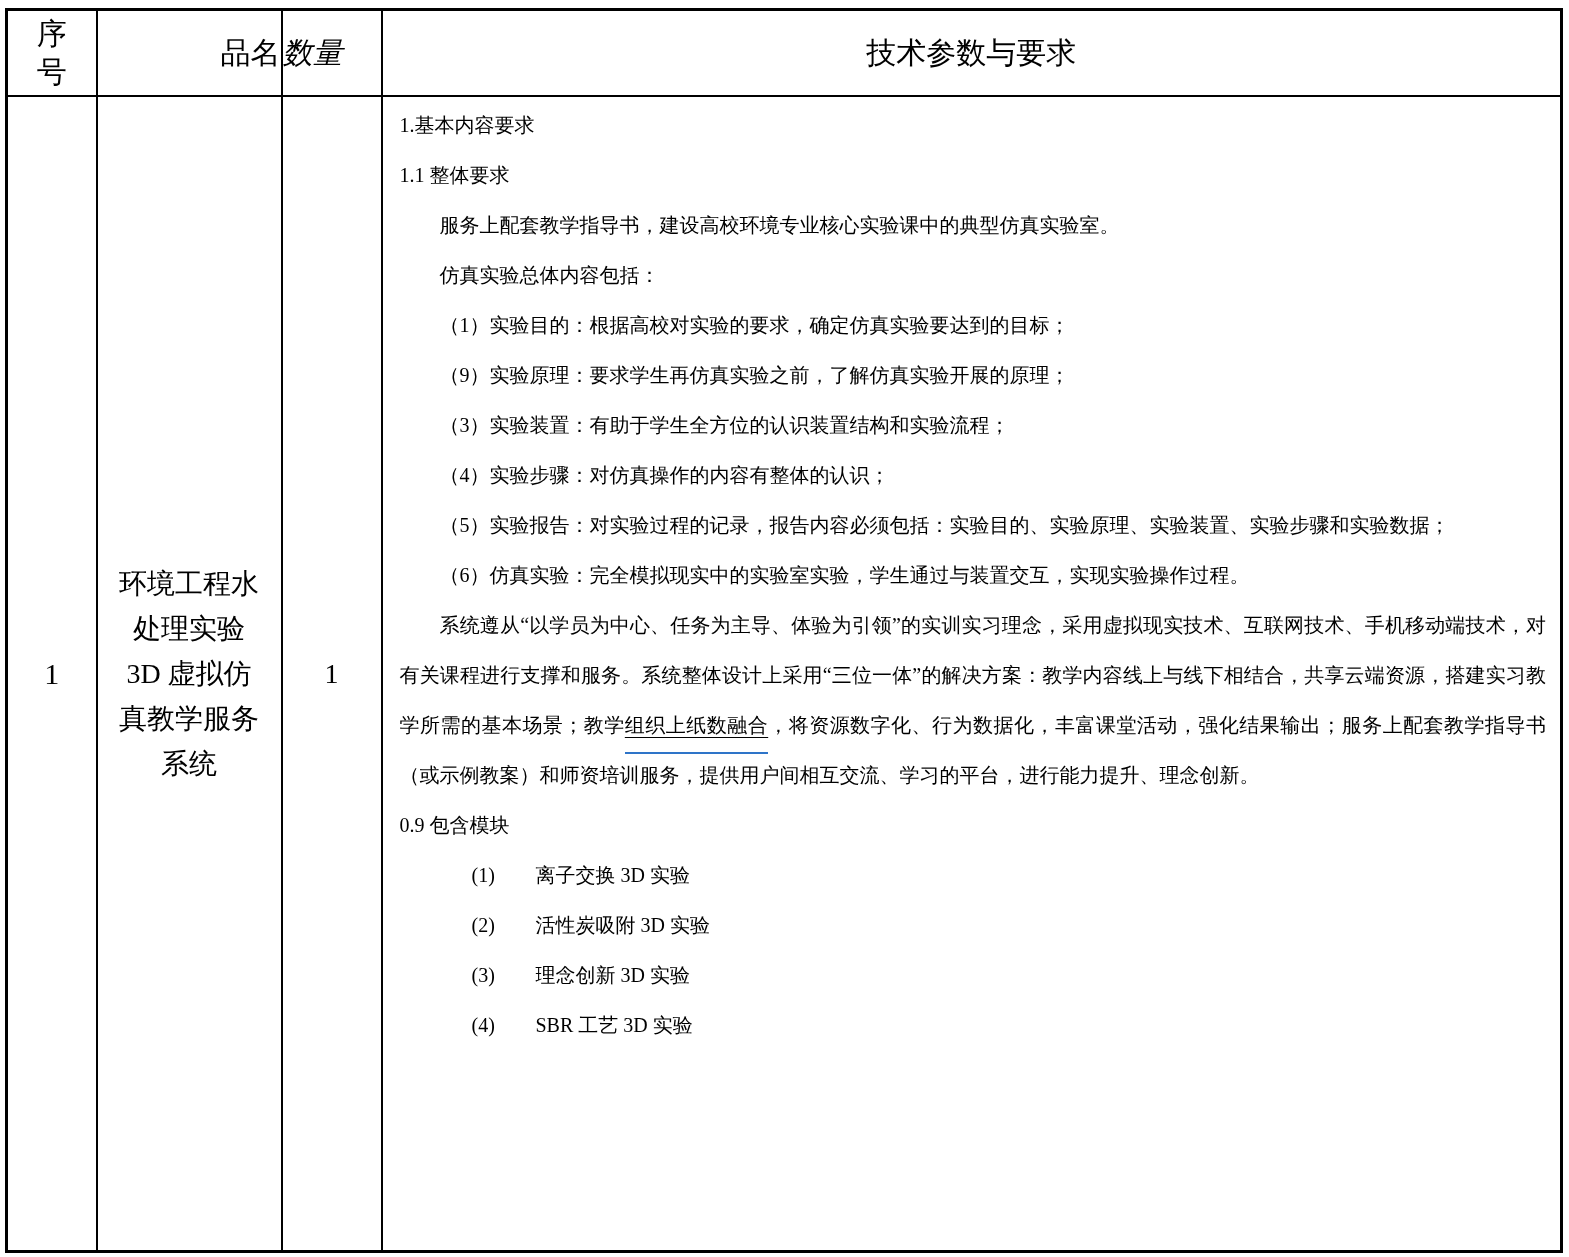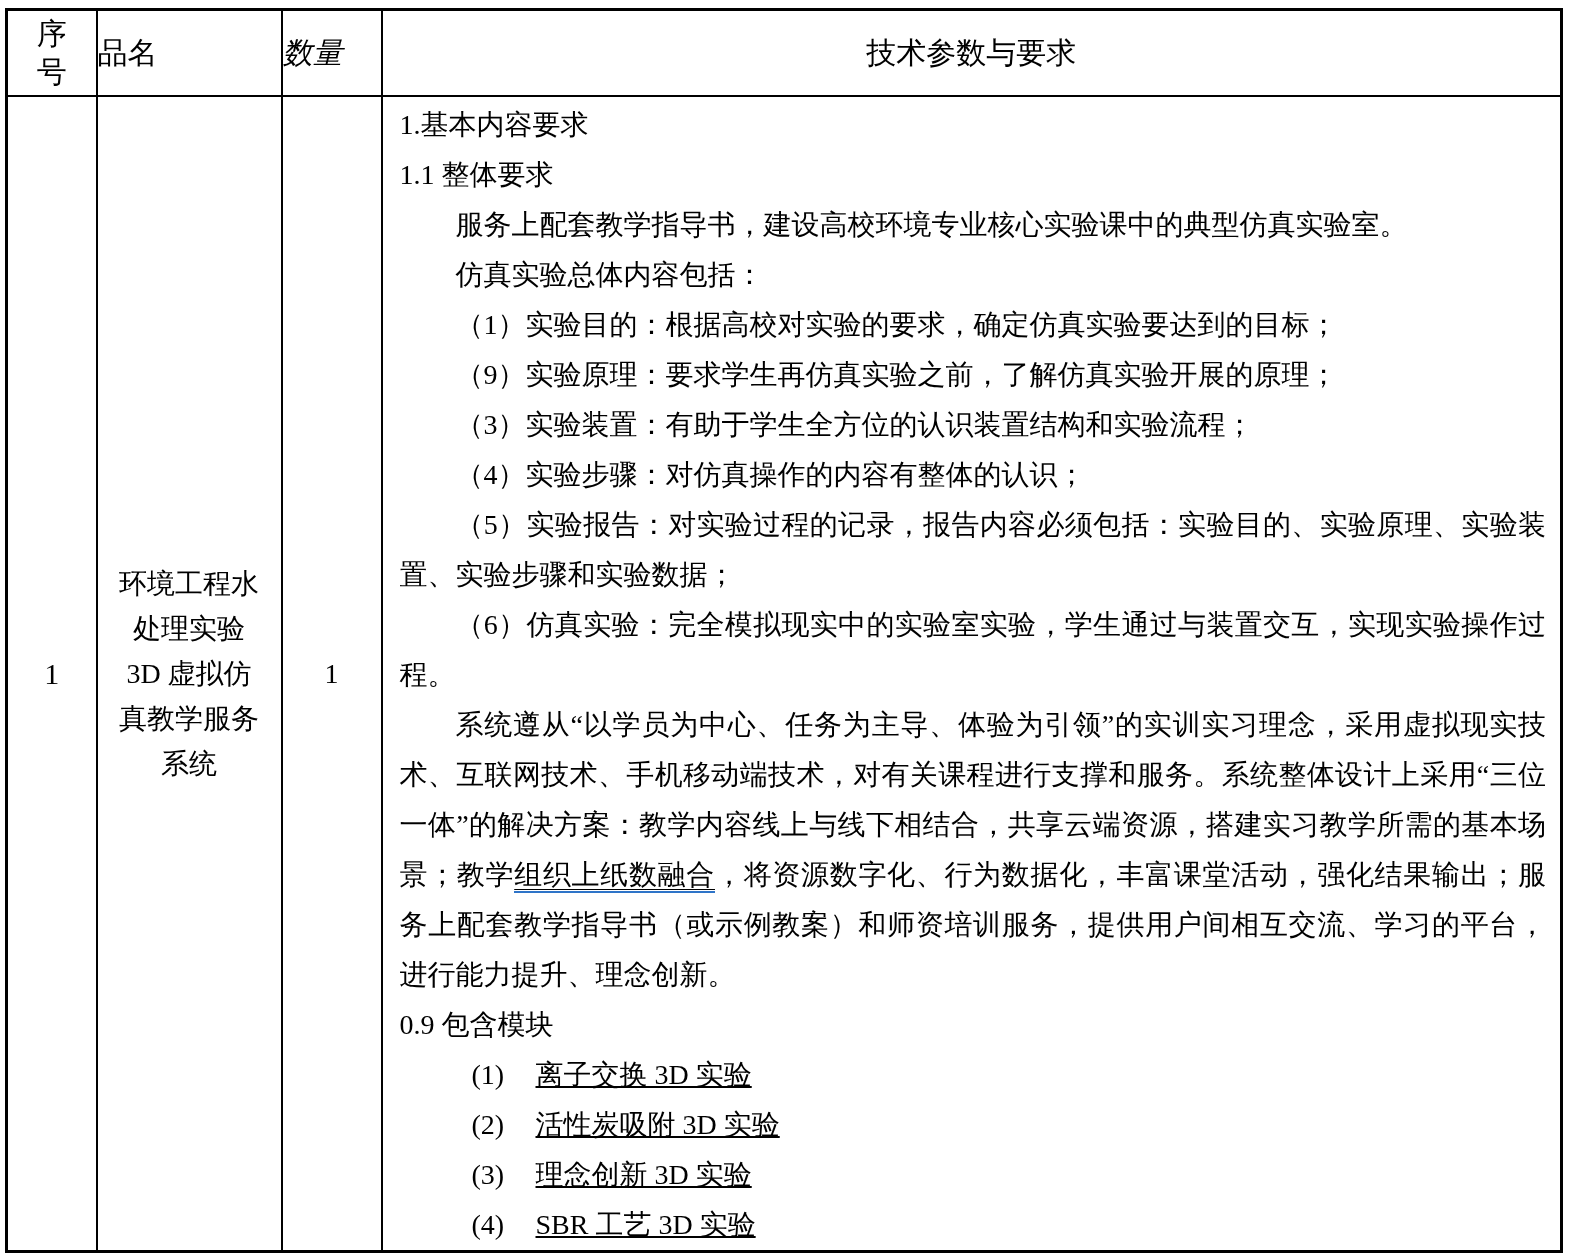--- a/index.html
+++ b/index.html
@@ -43,21 +43,21 @@
     font-size: 30px;
     vertical-align: middle;
     padding: 0;
   }
   th.h-seq {
     text-align: center;
     line-height: 38px;
     white-space: pre-line;
   }
   th.h-name {
-    text-align: left;
+    text-align: right;
     padding-left: 16px;
   }
   th.h-qty {
     text-align: left;
     padding-left: 12px;
     font-style: italic;
   }
   th.h-spec {
     text-align: center;
     padding-left: 17px;
@@ -83,41 +83,40 @@
     vertical-align: middle;
     font-size: 28px;
   }
   td.b-spec {
     vertical-align: top;
     padding: 3px 14px 0 17px;
   }
 
   
   .specs {
-    font-size: 28px;
+    font-size: 20px;
     line-height: 50px;
   }
   .para { text-align: justify; }
   .para.plain  { text-indent: 0; }
   .para.indent { text-indent: 2em; }
   .para.list {
     padding-left: 72px;
     text-align: left;
-    text-decoration: underline;
   }
   .para.list .num {
     display: inline-block;
     min-width: 64px;
   }
   .u {
     text-decoration: underline;
     text-decoration-thickness: 1px;
     text-underline-offset: 5px;
     border-bottom: 2px solid var(--underline-blue, #2e74c8);
-    padding-bottom: 1px;
+    padding-bottom: 16px;
   }
 </style>
 </head>
 <body>
 
 <div class="page">
   <table class="doc-table">
     <colgroup>
       <col class="c-seq">
       <col class="c-name">

